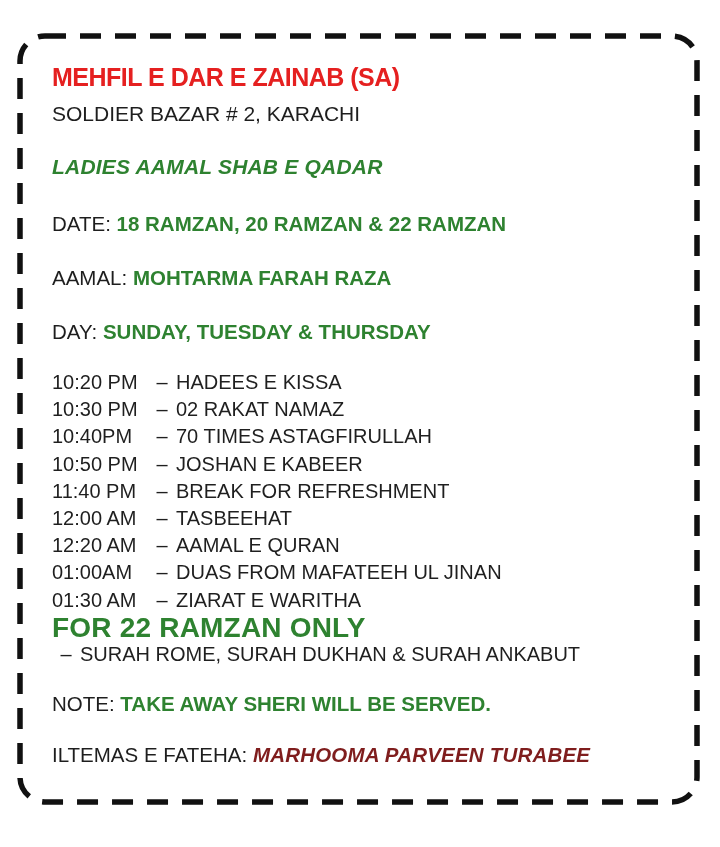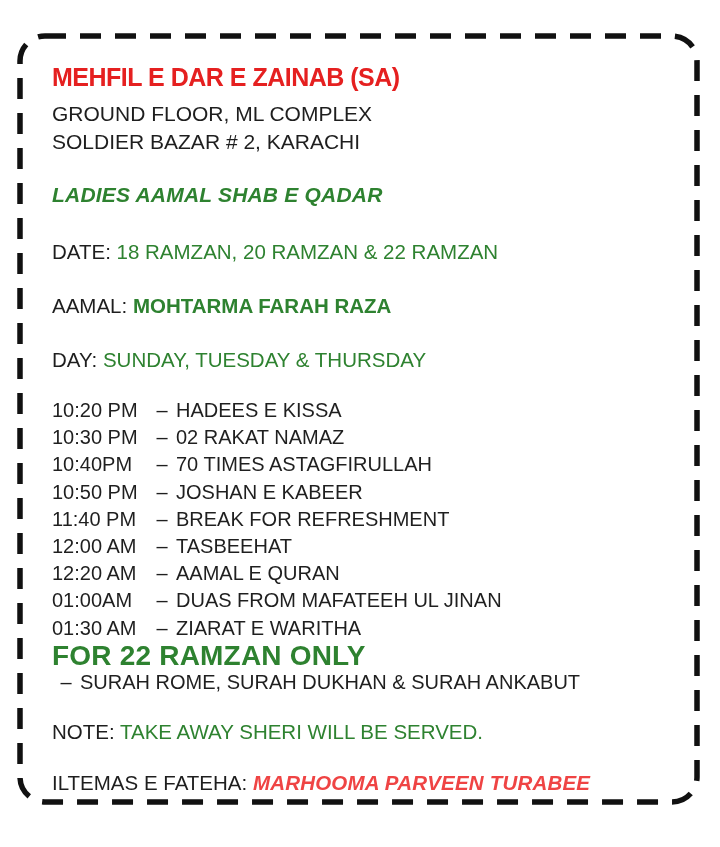--- a/index.html
+++ b/index.html
@@ -55,21 +55,21 @@
     letter-spacing: 0.2px;
   }
   .info-row {
     font-size: 20.5px;
     line-height: 27px;
   }
   .row-date { margin-top: 30px; }
   .row-day  { margin-top: 27px; }
   .row-aamal{ margin-top: 27px; }
   .label-black { color: #1e1e1e; }
-  .val-green { color: #2e8230; }
+  .val-green { color: #2e8230; font-weight: bold; }
   .val-green-bold { color: #2e8230; font-weight: bold; }
   .schedule { margin-top: 24px; }
   .sched-row {
     display: flex;
     font-size: 20px;
     line-height: 27.2px;
     color: #1f1f1f;
     justify-content: space-between;
   }
   .sched-time {
@@ -89,38 +89,37 @@
   .special-heading {
     font-size: 28px;
     line-height: 27.2px;
     font-weight: bold;
     color: #2e8230;
     letter-spacing: 0.2px;
   }
   .note-row { margin-top: 22px; font-size: 20.5px; line-height: 27px; }
   .fateha-row { margin-top: 24px; font-size: 20.5px; line-height: 27px; }
   .fateha-val {
-    color: #ef4444;
+    color: #7f1d1d;
     font-weight: bold;
     font-style: italic;
     letter-spacing: 0.2px;
   }
 </style>
 </head>
 <body>
 
 <div class="flyer">
   <svg class="border-svg" viewBox="0 0 683 772" aria-hidden="true">
     <rect x="3" y="3" width="677" height="766" rx="25" ry="25" fill="none" stroke="#111111" stroke-width="5.5" stroke-dasharray="21 14"></rect>
   </svg>
 
   <div class="content">
 
     <div class="title">MEHFIL E DAR E ZAINAB (SA)</div>
-    <div class="addr">GROUND FLOOR, ML COMPLEX</div>
     <div class="addr">SOLDIER BAZAR # 2, KARACHI</div>
 
     <div class="subtitle">LADIES AAMAL SHAB E QADAR</div>
 
     <div class="info-row row-date">
       <span class="label-black">DATE:</span>
       <span class="val-green">18 RAMZAN, 20 RAMZAN &amp; 22 RAMZAN</span>
     </div>
 
     <div class="info-row row-aamal">

